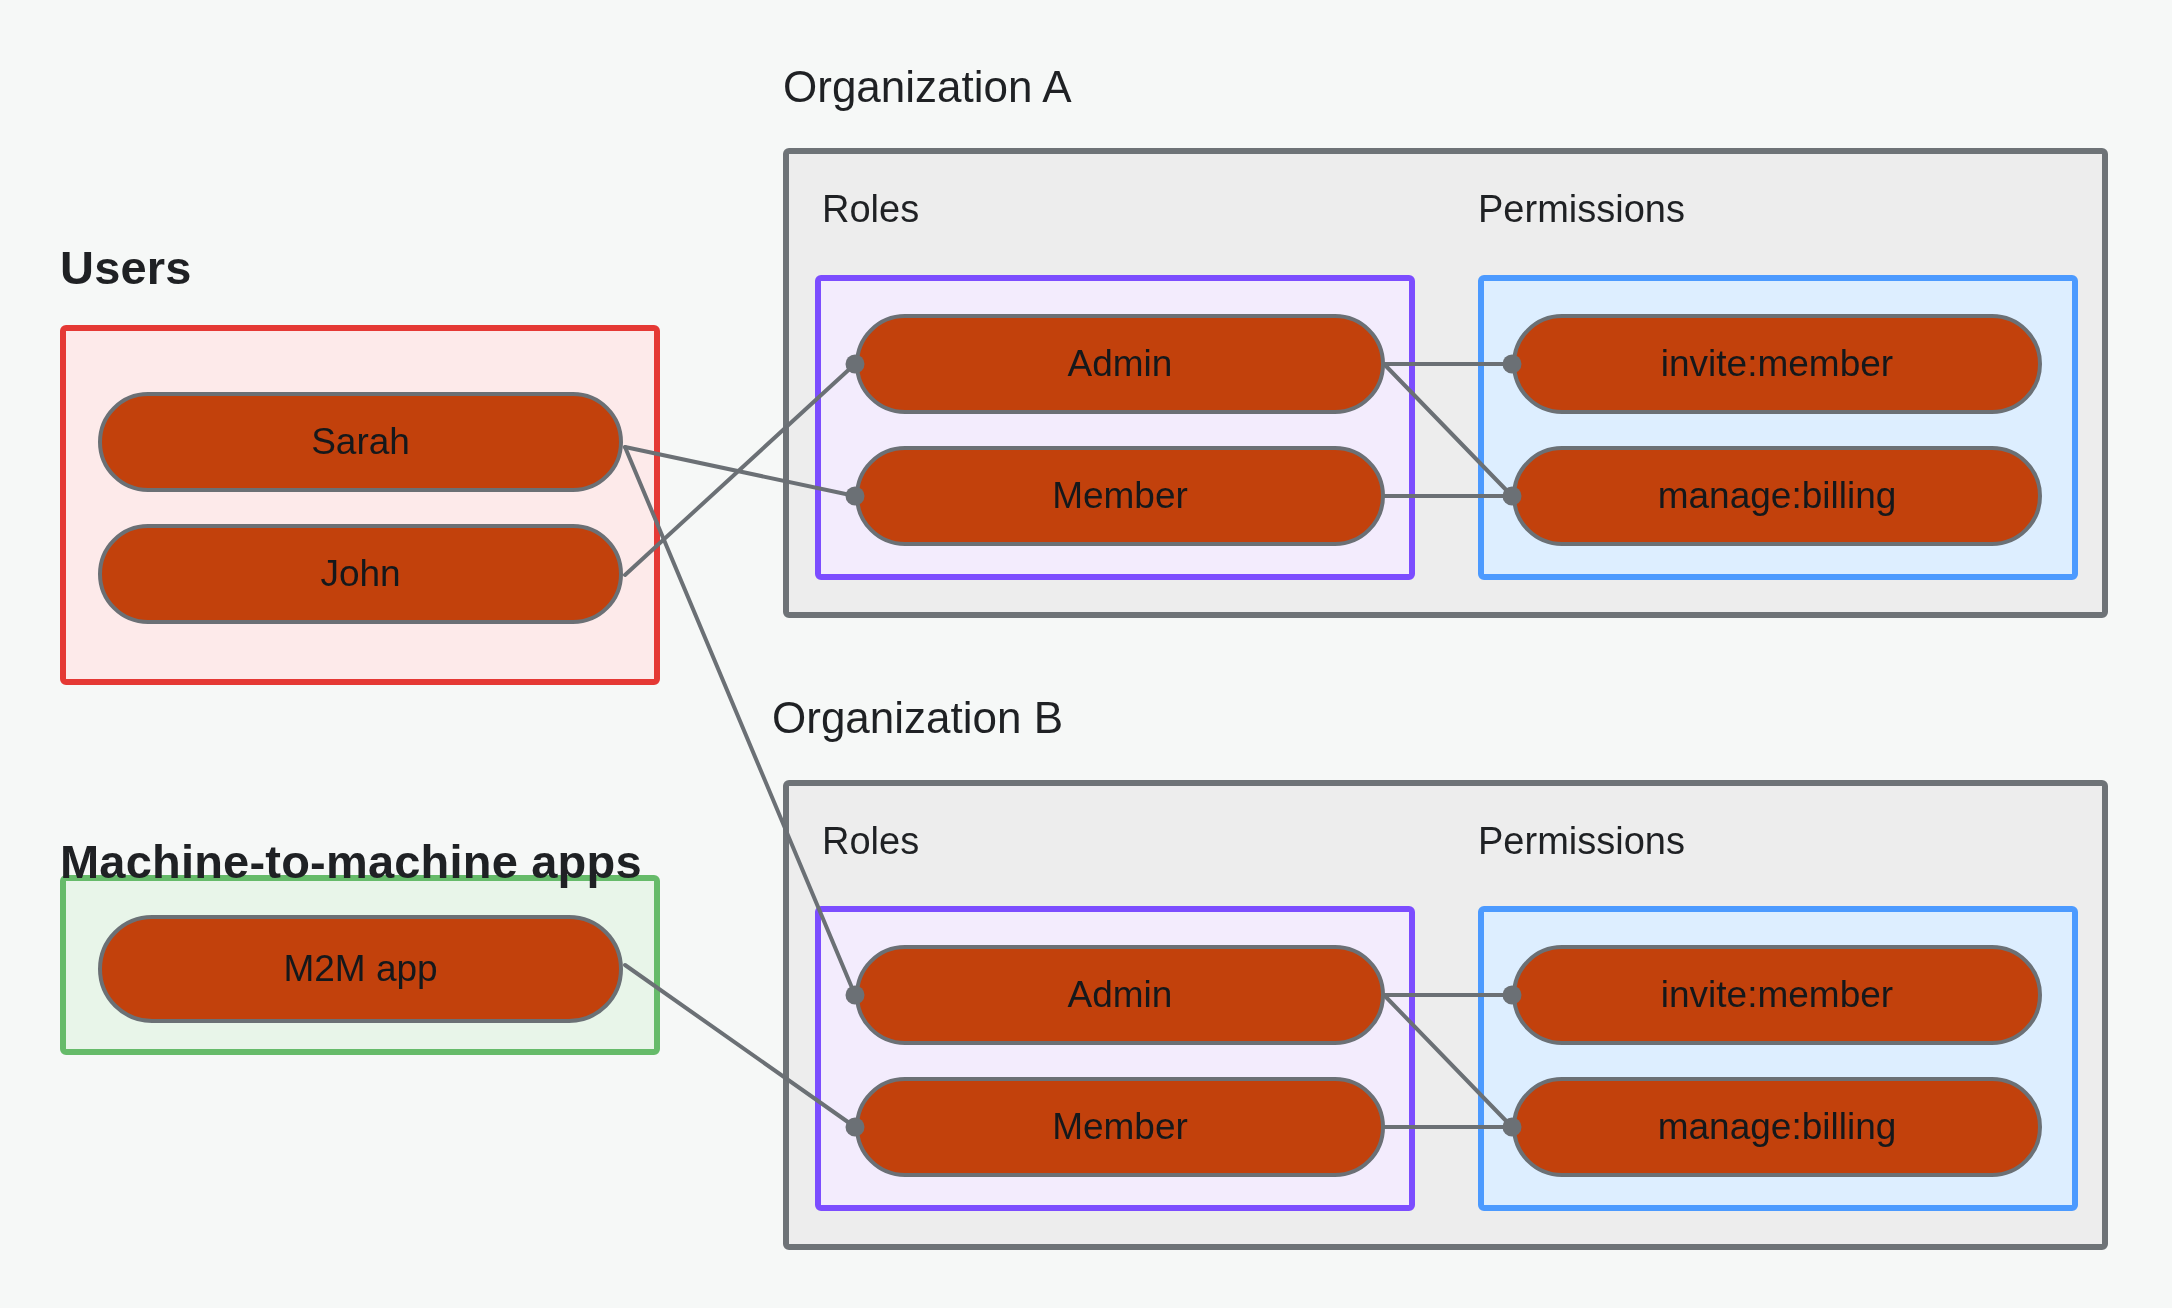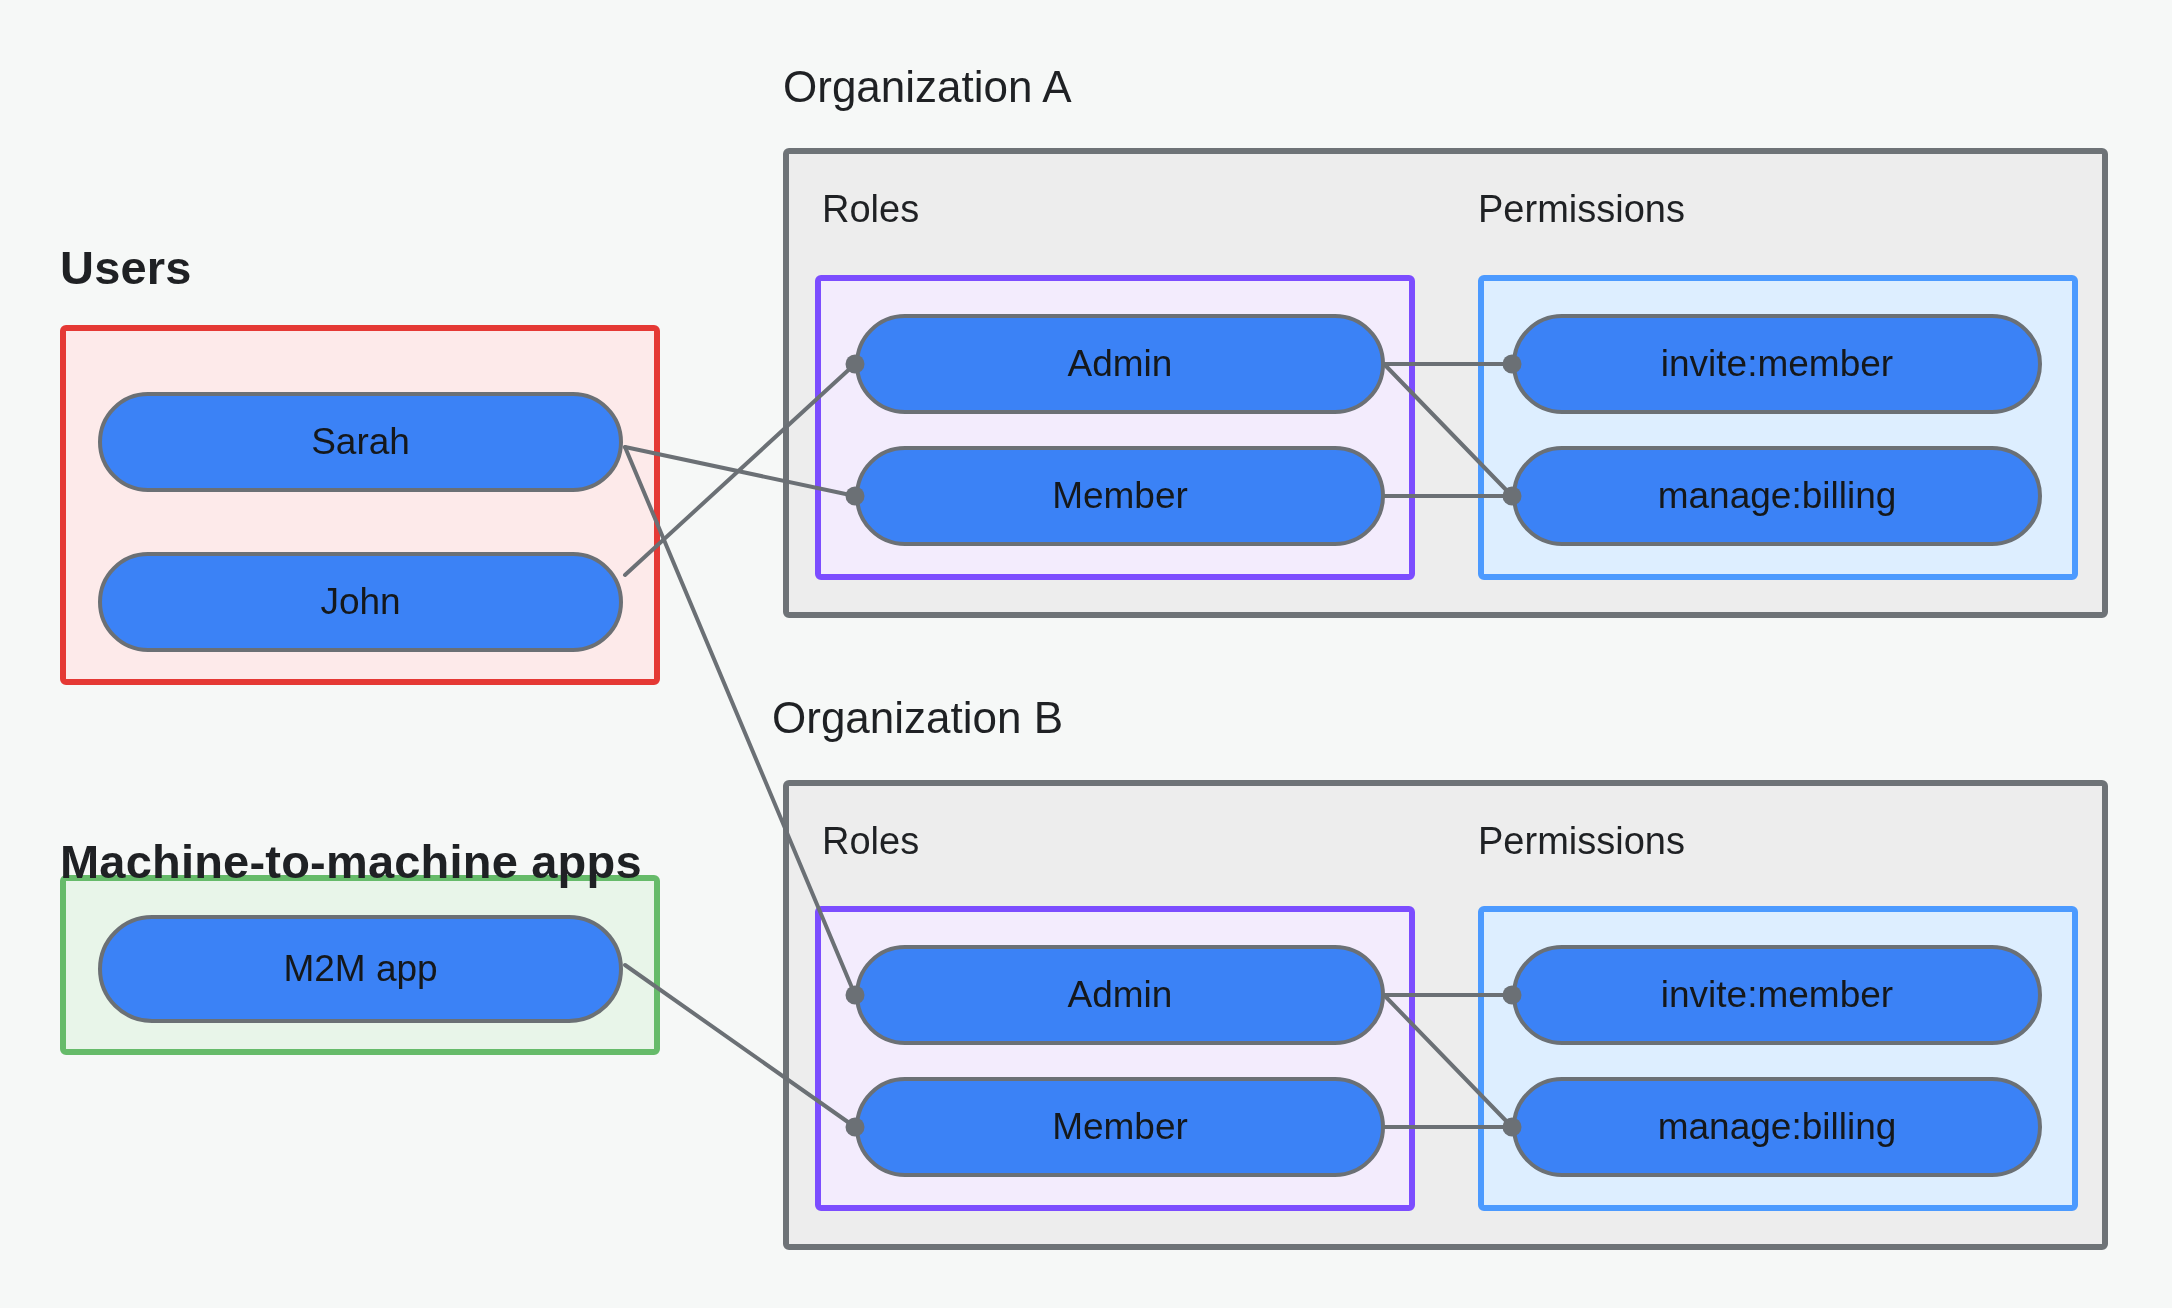--- a/index.html
+++ b/index.html
@@ -78,21 +78,21 @@
   }
   .box-perms {
     border: 6px solid #4c9aff;
     background: #ddeeff;
     z-index: 3;
   }
   .pill {
     position: absolute;
     box-sizing: border-box;
     border: 4px solid #6b7075;
-    background: #3b82f6;
+    background: #c2410c;
     border-radius: 999px;
     display: flex;
     align-items: center;
     justify-content: center;
     font-size: 37px;
     color: #15181b;
     z-index: 6;
     white-space: nowrap;
   }
   .dot {
@@ -134,21 +134,21 @@
       <path d="M 1384 1127 L 1512 1127"></path>
     </g>
   </svg>
 
   <div class="group-title" style="left:60px; top:240px;">Users</div>
 
   <div class="box box-users" style="left:60px; top:325px; width:600px; height:360px;"></div>
 
   <div class="pill" style="left:98px; top:392px; width:525px; height:100px;">Sarah</div>
 
-  <div class="pill" style="left:98px; top:552px; width:525px; height:100px;">John</div>
+  <div class="pill" style="left:98px; top:524px; width:525px; height:100px;">John</div>
 
   <div class="group-title" style="left:60px; top:834px;text-align:center;">Machine-to-machine apps</div>
 
   <div class="box box-m2m" style="left:60px; top:875px; width:600px; height:180px;"></div>
 
   <div class="pill" style="left:98px; top:915px; width:525px; height:108px;">M2M app</div>
 
   <div class="org-title" style="left:783px; top:62px;">Organization A</div>
 
   <div class="box box-org" style="left:783px; top:148px; width:1325px; height:470px;"></div>

